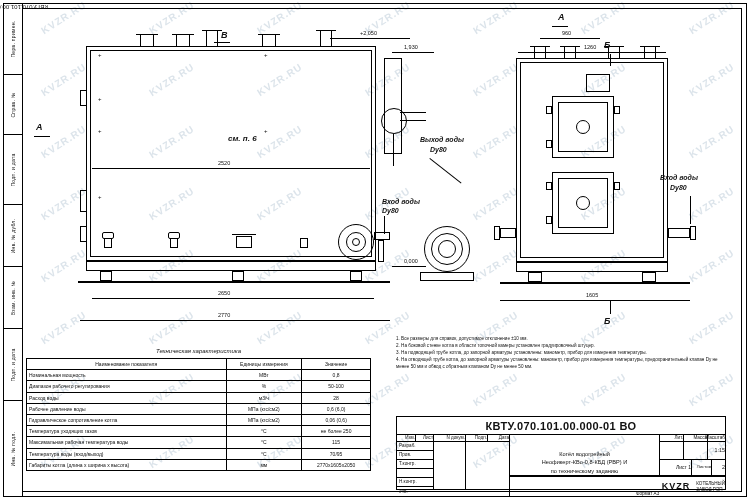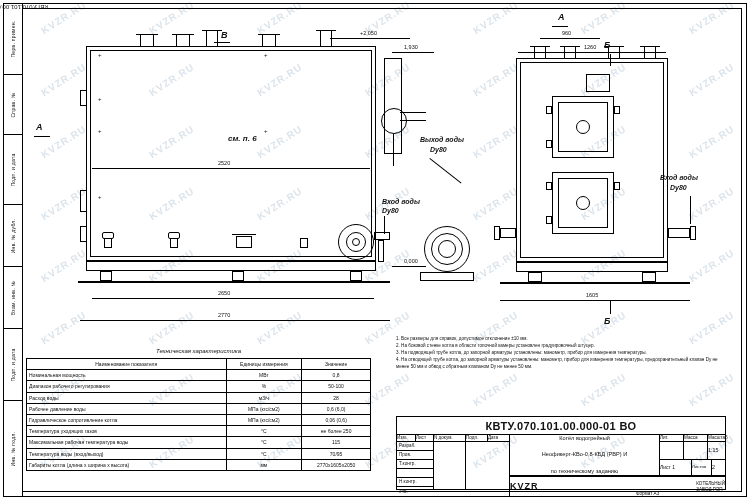--- a/index.html
+++ b/index.html
@@ -47,21 +47,21 @@
   .spec td{border:1px solid #000;padding:0 2px;height:10.2px;line-height:10px;}
   .spec .c{text-align:center;}
   .spec-title{position:absolute;left:26px;top:348px;width:345px;text-align:center;font-size:6px;font-style:italic;}
 
   
   .tbk{position:absolute;left:396px;top:416px;width:330px;height:74px;border:1.4px solid #000;box-sizing:border-box;}
   .tbk .cell{position:absolute;box-sizing:border-box;font-size:4.6px;line-height:1.1;}
   .tbk .bl{border-left:1px solid #000;}
   .tbk .bt{border-top:1px solid #000;}
   .tbk .bb{border-bottom:1px solid #000;}
-  .tbk .ctr{display:flex;align-items:center;justify-content:space-between;text-align:center;}
+  .tbk .ctr{display:flex;align-items:center;justify-content:flex-end;text-align:center;}
   .tbk .lft{display:flex;align-items:center;padding-left:2px;}
   .code{position:absolute;left:0;top:0;width:100%;height:17px;display:flex;align-items:center;justify-content:center;
         font-size:11px;font-weight:bold;letter-spacing:.4px;border-bottom:1px solid #000;}
   .logo{font-size:9px;font-weight:bold;letter-spacing:1px;}
 </style>
 </head>
 <body>
 
 <div id="sheet">
 

